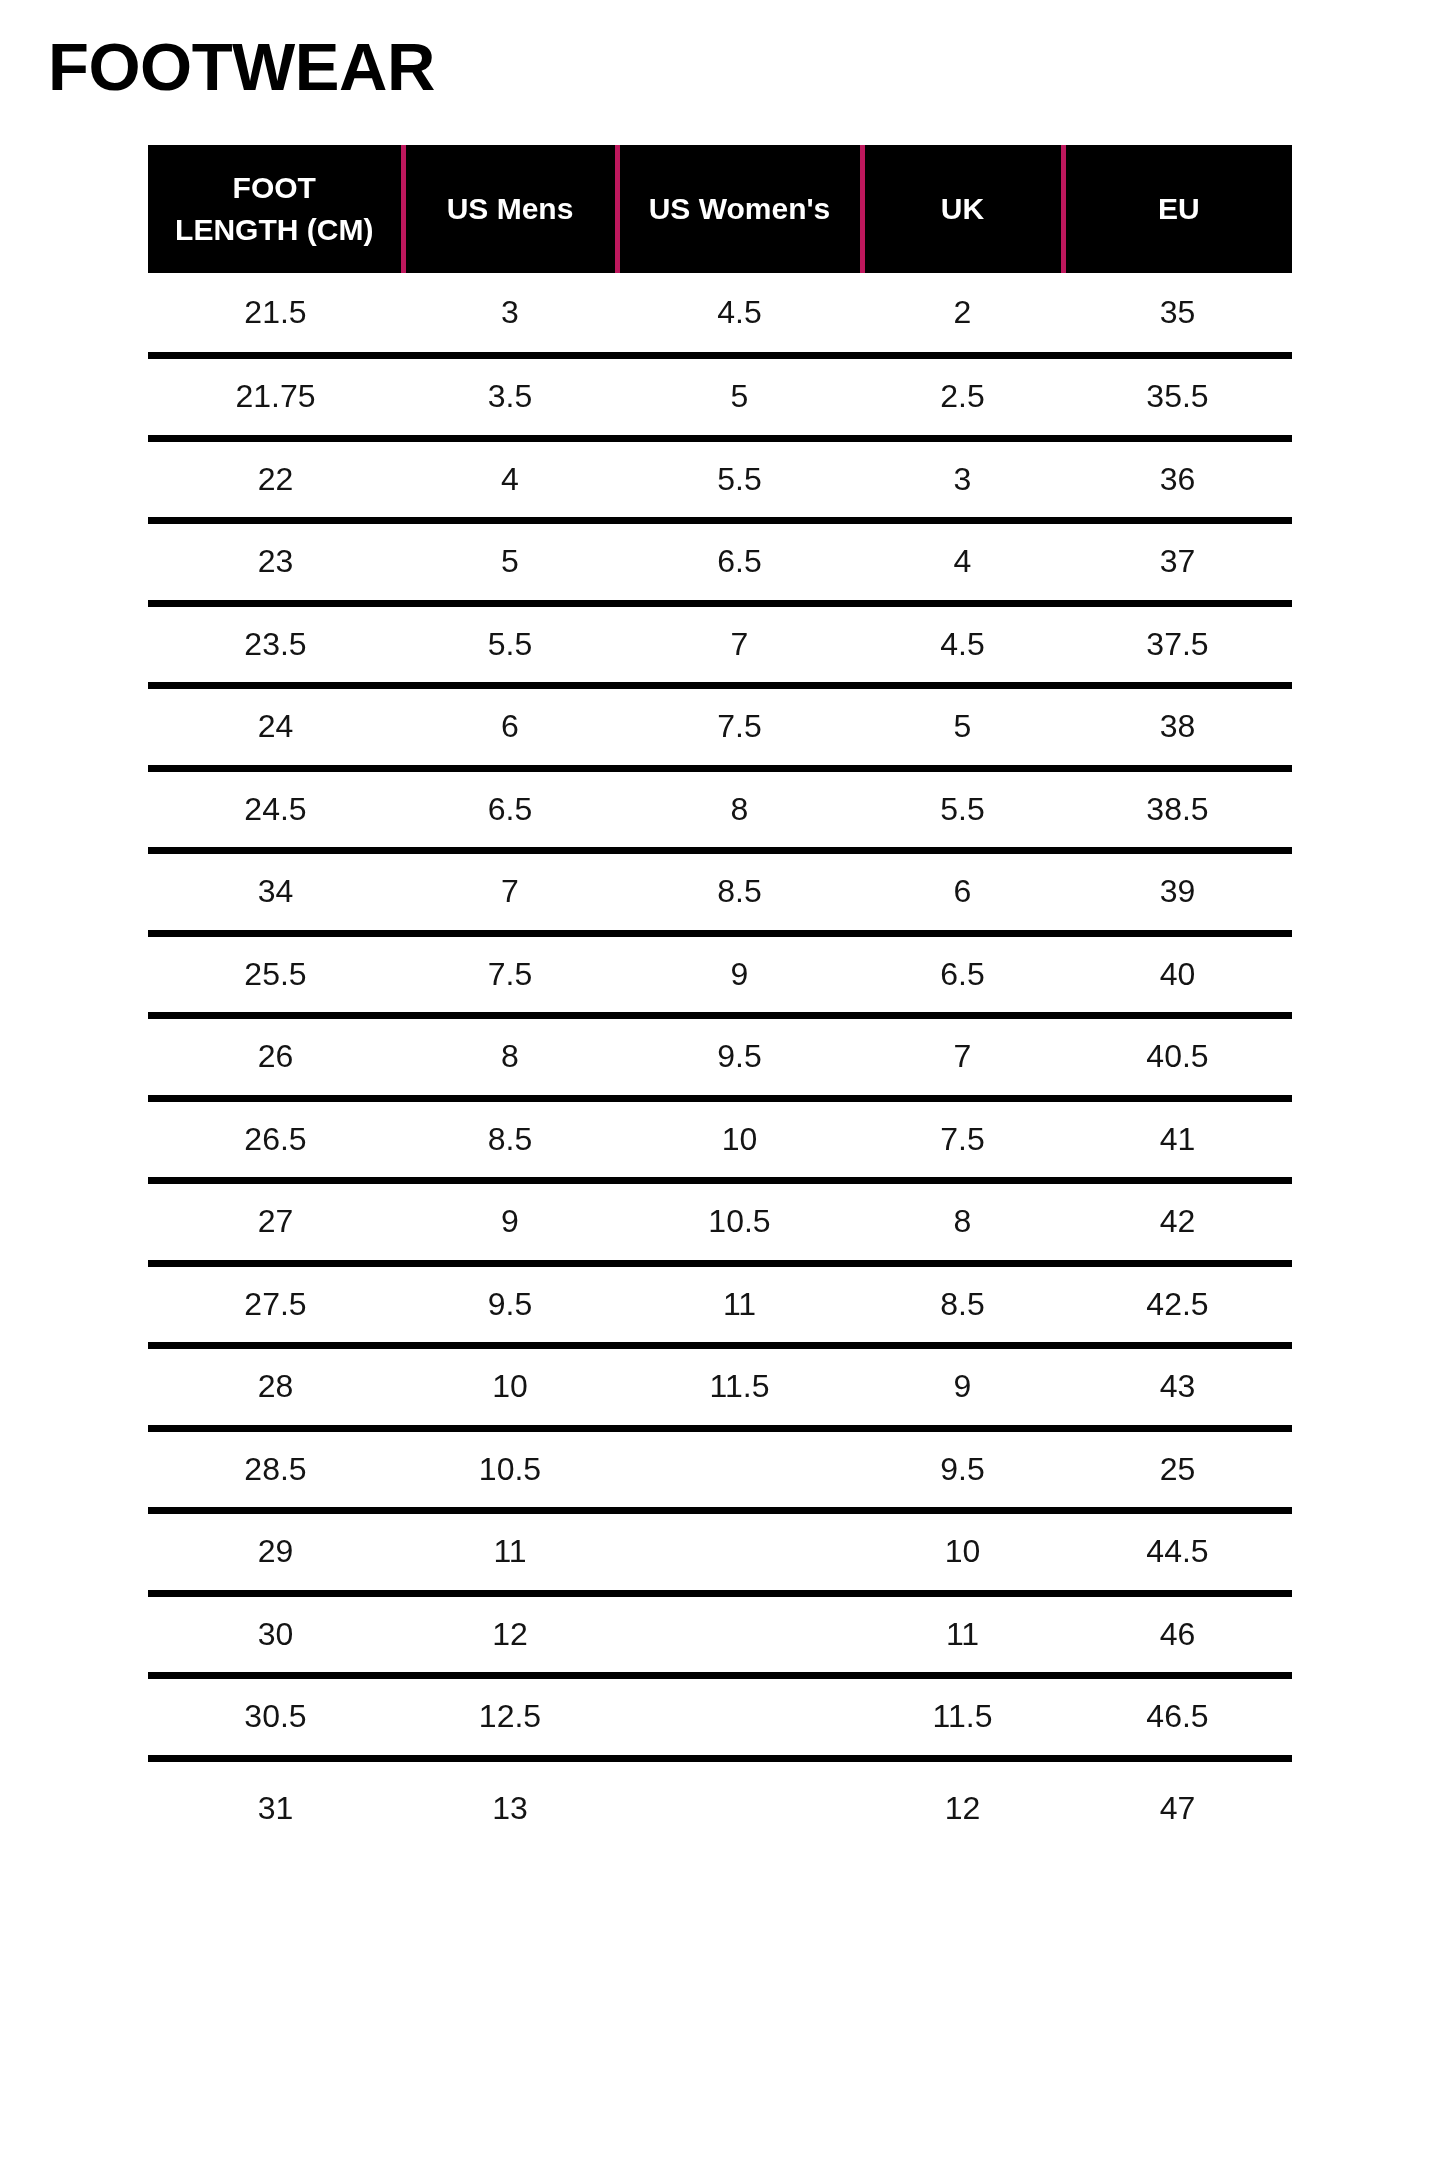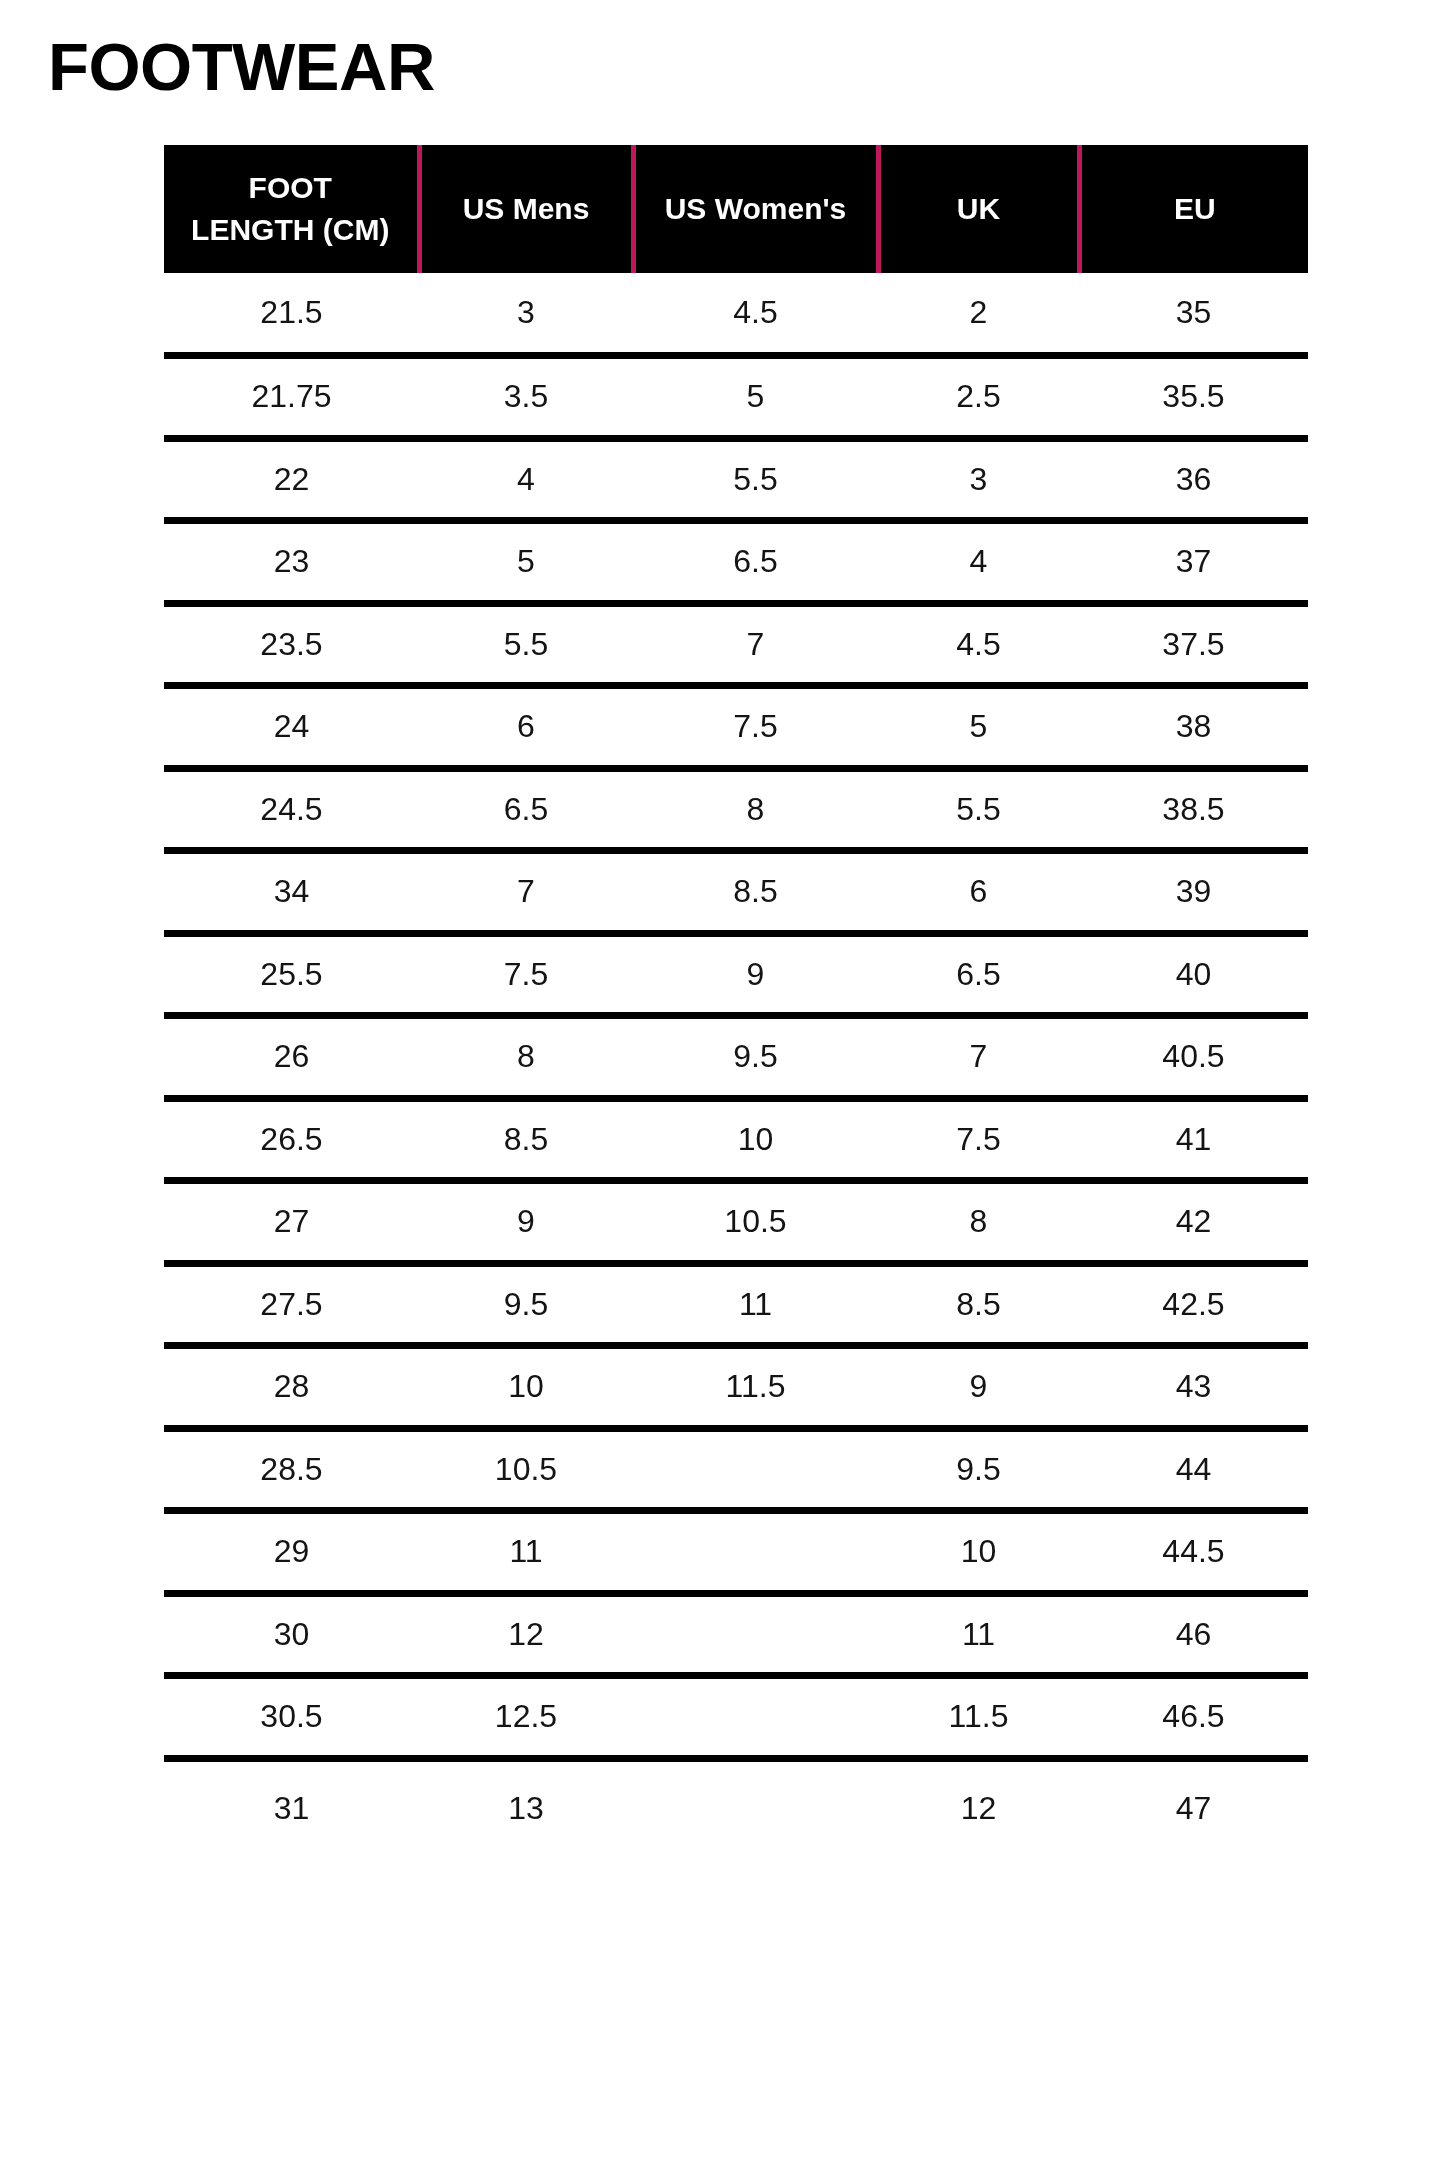--- a/index.html
+++ b/index.html
@@ -19,21 +19,21 @@
     margin: 0;
     font-size: 67px;
     font-weight: bold;
     line-height: 1;
     letter-spacing: -0.5px;
     color: #000000;
     white-space: nowrap;
   }
   table.size-chart {
     position: absolute;
-    left: 164px;
+    left: 148px;
     top: 145px;
     width: 1144px;
     border-collapse: collapse;
     table-layout: fixed;
   }
   table.size-chart col.c1 { width: 255px; }
   table.size-chart col.c2 { width: 214px; }
   table.size-chart col.c3 { width: 245px; }
   table.size-chart col.c4 { width: 201px; }
   table.size-chart col.c5 { width: 229px; }
@@ -187,21 +187,21 @@
         <td>10</td>
         <td>11.5</td>
         <td>9</td>
         <td>43</td>
       </tr>
       <tr>
         <td>28.5</td>
         <td>10.5</td>
         <td></td>
         <td>9.5</td>
-        <td>44</td>
+        <td>25</td>
       </tr>
       <tr>
         <td>29</td>
         <td>11</td>
         <td></td>
         <td>10</td>
         <td>44.5</td>
       </tr>
       <tr>
         <td>30</td>

